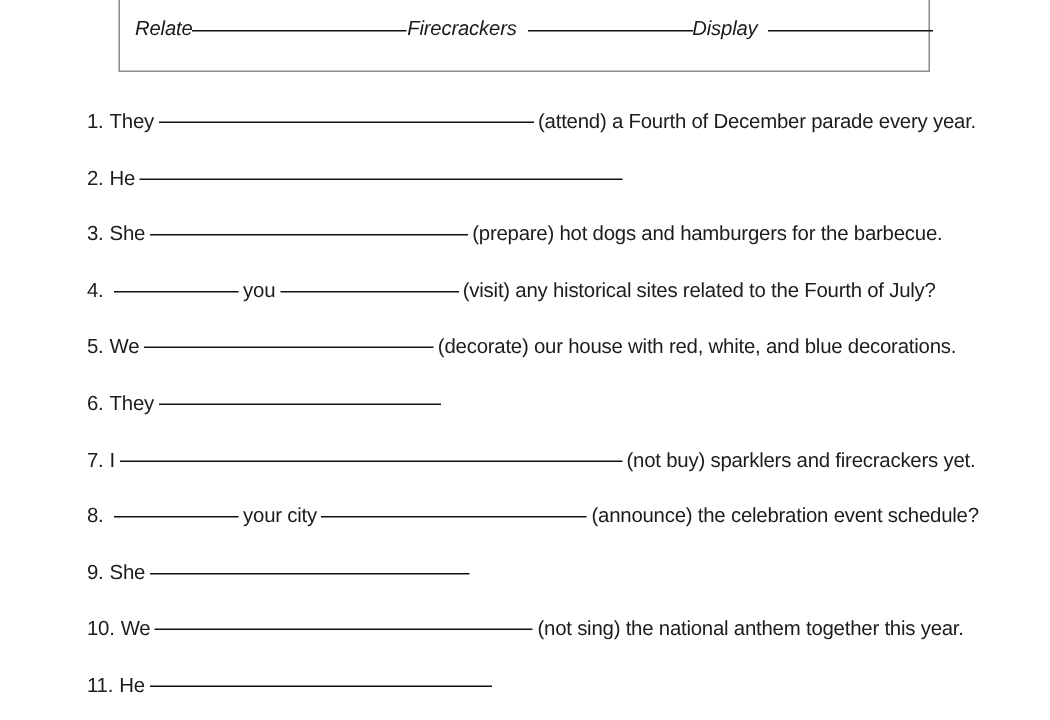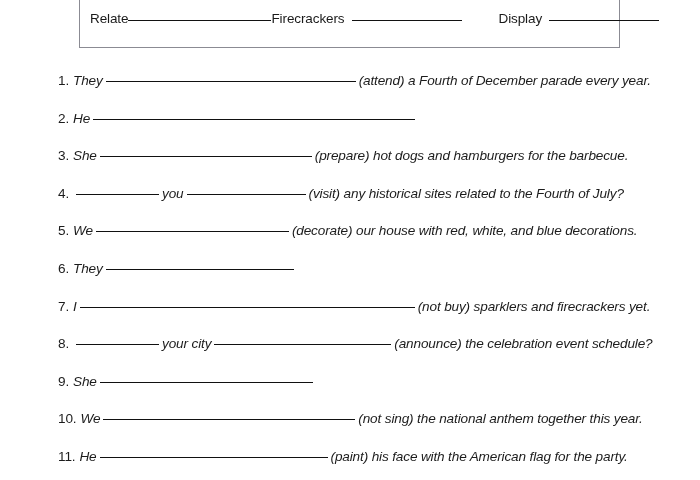--- a/index.html
+++ b/index.html
@@ -34,52 +34,52 @@
     align-items: baseline;
     height: 26px;
     white-space: nowrap;
   }
   .wb-cell {
     display: flex;
     align-items: baseline;
     font-size: 13.5px;
     letter-spacing: -0.1px;
   }
-  .wb-cell .wb-word { flex: none; }
+  .wb-cell .wb-word { flex: none; font-style: italic; }
   .wb-rule {
     display: inline-block;
     border-bottom: 1.6px solid #121212;
     height: 0;
     position: relative;
     top: -2px;
   }
 
   
   .wb-c1 { width: 185px; }
   .wb-c2 { width: 197px; }
-  .wb-c3 { width: 160px; margin-left: 37px; }
+  .wb-c3 { width: 160px; }
 
   
   .sentences {
     position: absolute;
     left: 58px;
     top: 73px;
     width: 612px;
   }
   .s-row {
     height: 37.6px;
     display: flex;
     align-items: baseline;
     font-size: 13.6px;
     letter-spacing: -0.15px;
     white-space: nowrap;
     color: #1c1c1c;
   }
   .s-num { flex: none; margin-right: 4px; }
-  .s-txt { flex: none; font-style: italic; }
+  .s-txt { flex: none; }
   .blank {
     display: inline-block;
     border-bottom: 1.5px solid #111111;
     height: 0;
     position: relative;
     top: -3px;
     margin: 0 3px;
   }
 </style>
 </head>
@@ -160,15 +160,14 @@
     <div class="s-row">
       <span class="s-num">10.</span>
       <span class="s-txt">We</span>
       <span class="blank" style="width: 252px;"></span>
       <span class="s-txt">(not sing) the national anthem together this year.</span>
     </div>
     <div class="s-row">
       <span class="s-num">11.</span>
       <span class="s-txt">He</span>
       <span class="blank" style="width: 228px;"></span>
-      <span class="s-txt">(paint) his face with the American flag for the party.</span>
     </div>
   </div>
 
 </body></html>

